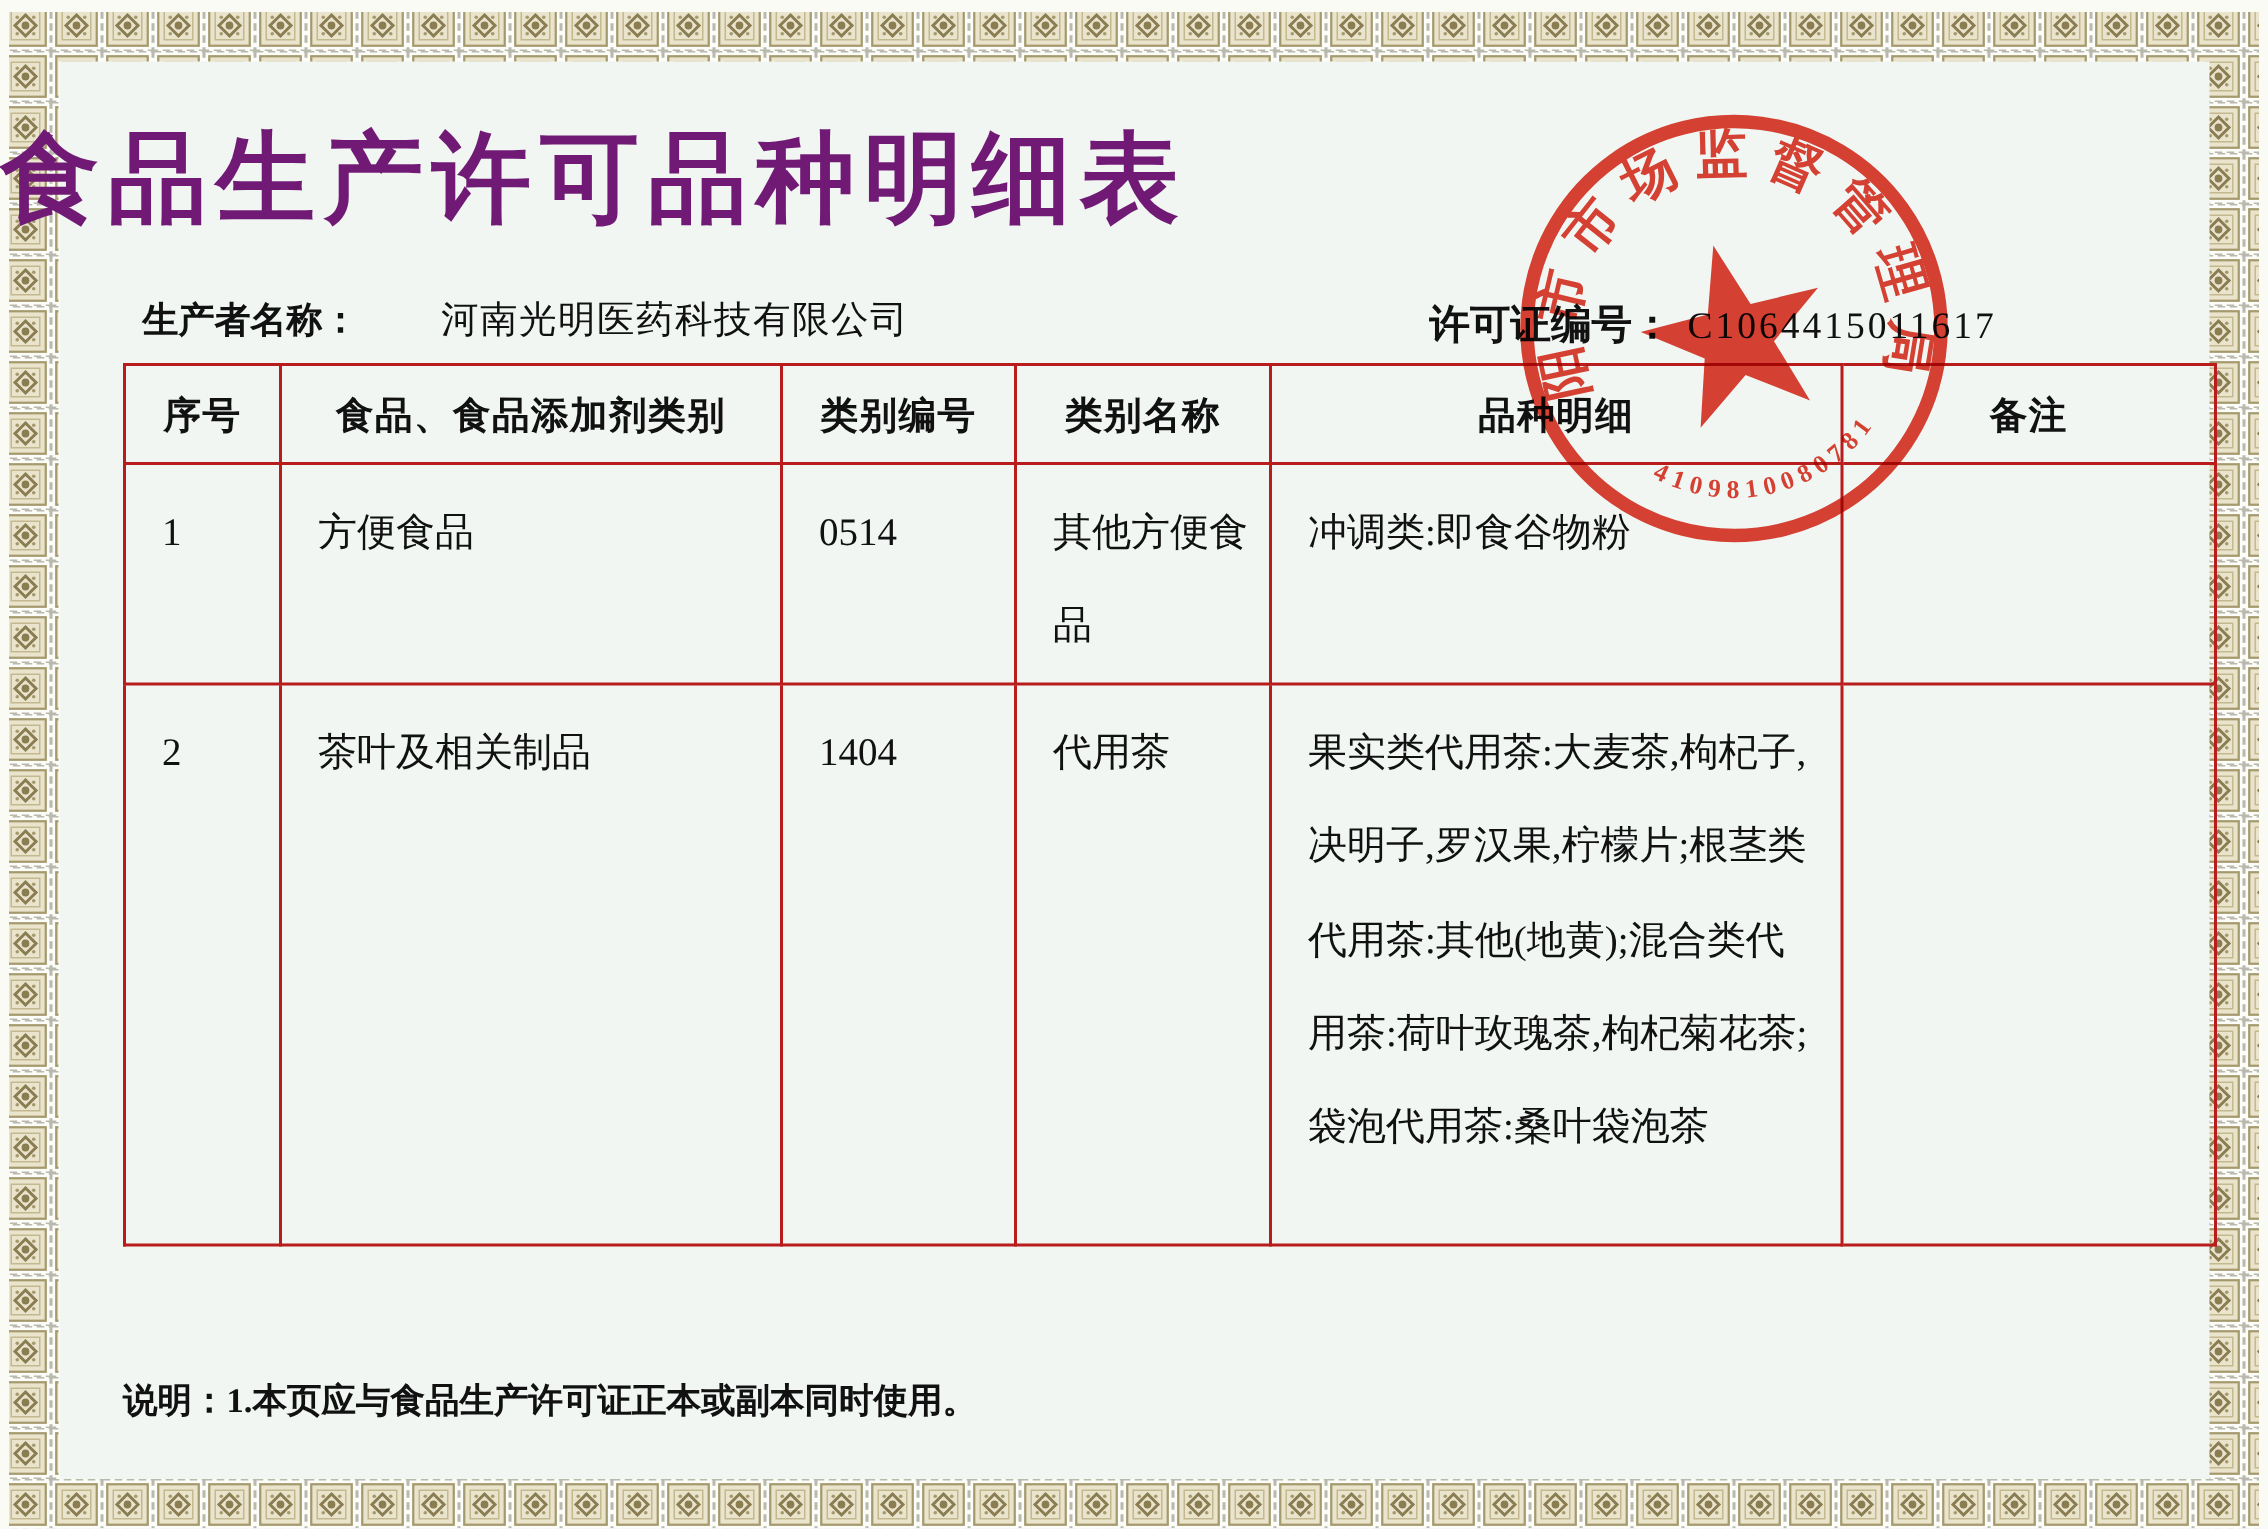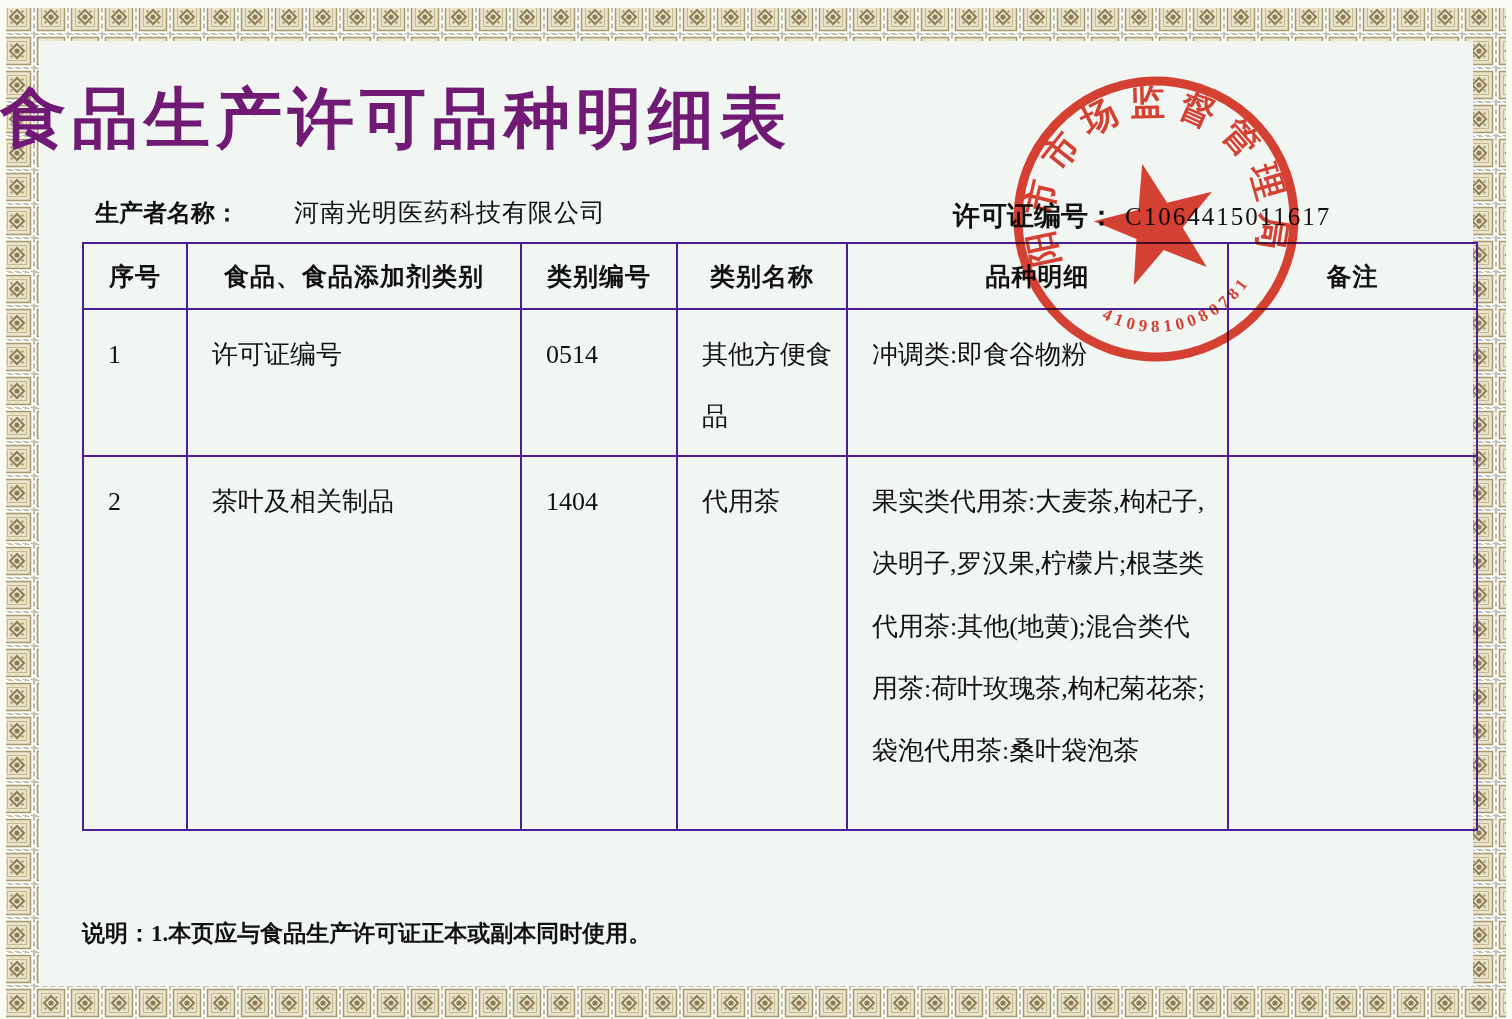--- a/index.html
+++ b/index.html
@@ -23,21 +23,21 @@
   .producer-line .lbl{font-size:24px;font-weight:bold;}
   .producer-line .val{font-size:25px;margin-left:55px;letter-spacing:1px;margin-top:40px;}
   .license-line{position:absolute;left:953px;top:198px;z-index:2;white-space:nowrap;}
   .license-line .lbl{font-size:27px;font-weight:bold;margin-top:34px;}
   .license-line .val{font-size:25px;margin-left:10px;letter-spacing:2px;margin-top:11px;}
   table.main{
     position:absolute;left:82px;top:242px;z-index:2;
     width:1358px;border-collapse:collapse;table-layout:fixed;
     background:transparent;
   }
-  table.main th,table.main td{border:2px solid #4c1d95;}
+  table.main th,table.main td{border:2px solid #b91c1c;}
   table.main th{
     height:64px;font-size:25px;font-weight:bold;text-align:center;
     vertical-align:middle;padding:0 2px;letter-spacing:1px;
   }
   table.main td{
     vertical-align:top;font-size:26px;line-height:2.4;
     padding:14px 14px 6px 24px;word-break:break-all;
   }
   td.num{padding-left:12px;}
   td.code{padding-left:14px;font-family:"Liberation Serif","DejaVu Serif",serif;}
@@ -94,21 +94,21 @@
       <th class="c2">食品、食品添加剂类别</th>
       <th class="c3">类别编号</th>
       <th class="c4">类别名称</th>
       <th class="c5">品种明细</th>
       <th class="c6">备注</th>
     </tr>
   </thead>
   <tbody>
     <tr class="r1">
       <td class="c1 num">1</td>
-      <td class="c2">许可证编号</td>
+      <td class="c2">方便食品</td>
       <td class="c3 code">0514</td>
       <td class="c4 name">其他方便食品</td>
       <td class="c5 detail">冲调类:即食谷物粉</td>
       <td class="c6"></td>
     </tr>
     <tr class="r2">
       <td class="c1 num">2</td>
       <td class="c2">茶叶及相关制品</td>
       <td class="c3 code">1404</td>
       <td class="c4 name">代用茶</td>

